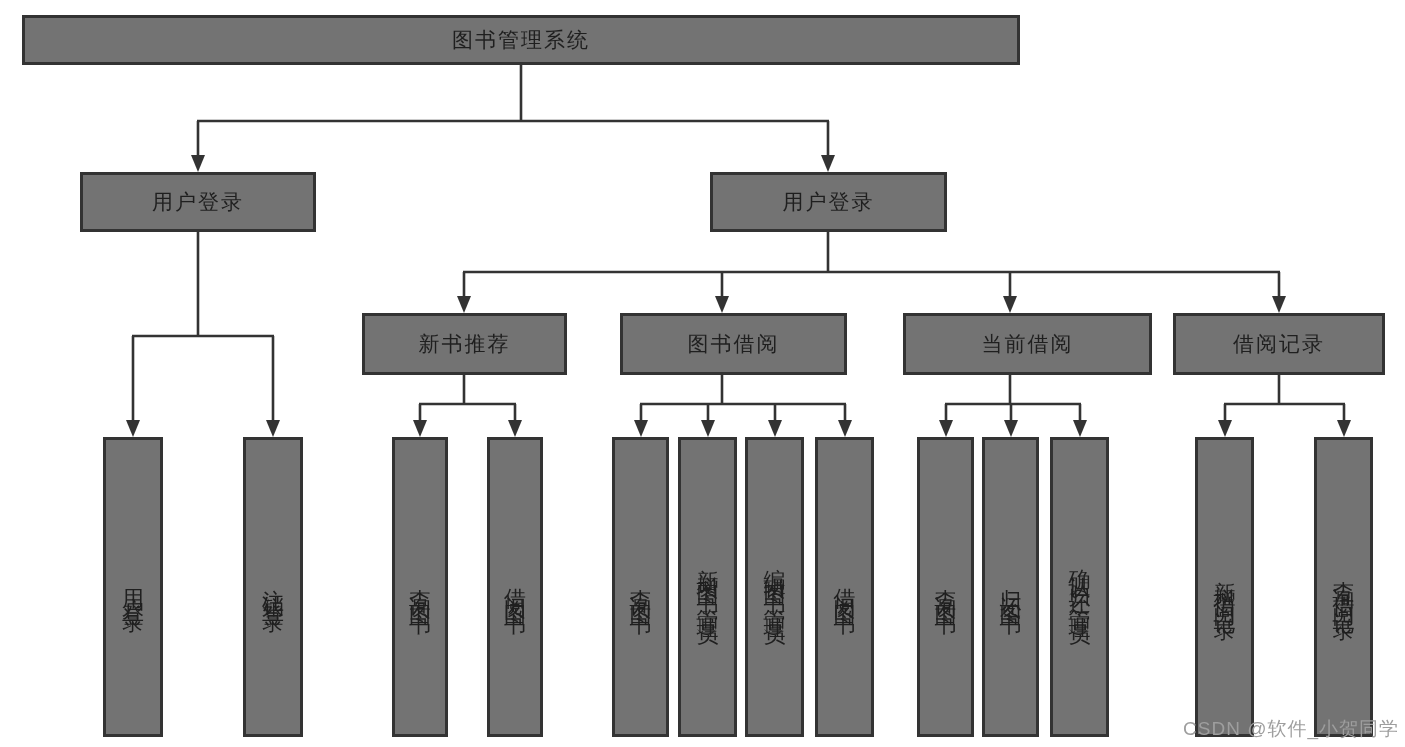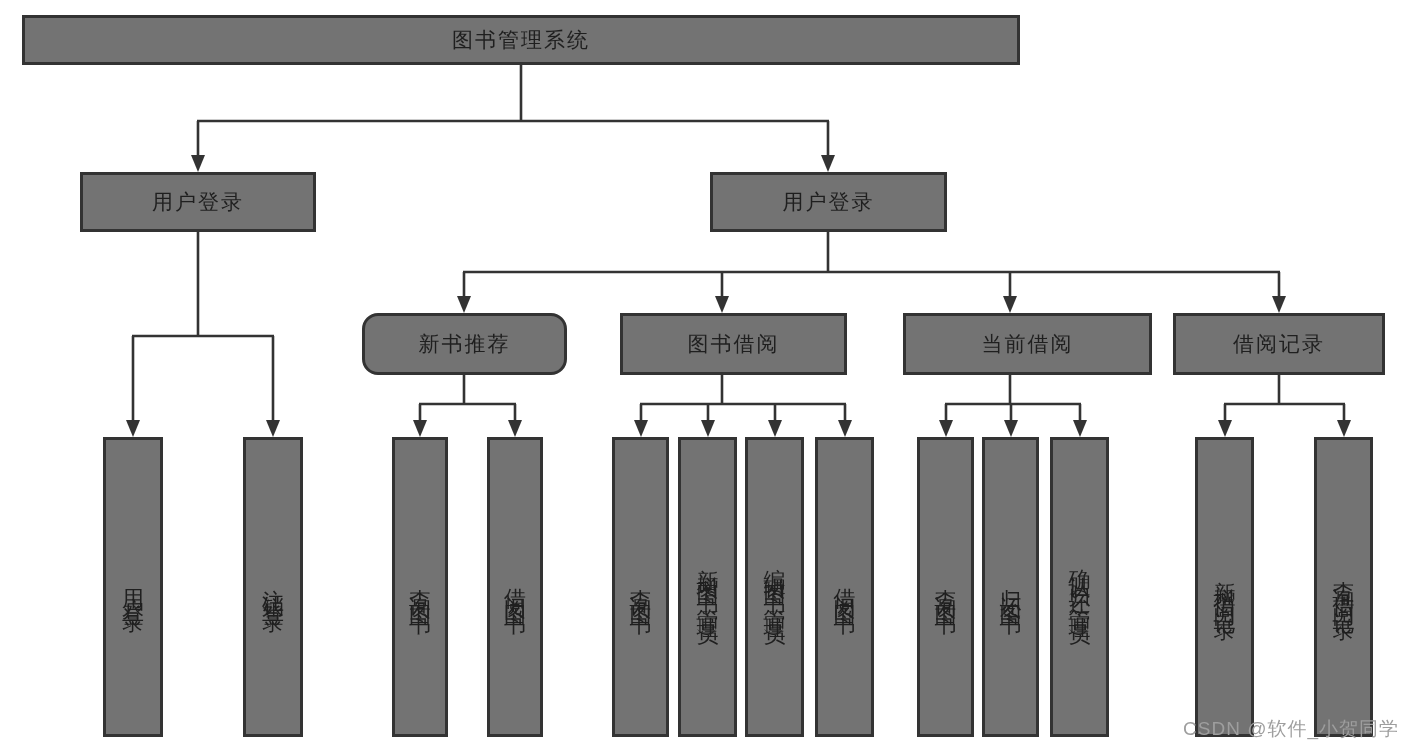--- a/index.html
+++ b/index.html
@@ -108,21 +108,21 @@
     <span>图书管理系统</span>
   </div>
 
   <div class="box horiz" style="left:80px; top:172px; width:236px; height:60px;">
     <span>用户登录</span>
   </div>
   <div class="box horiz" style="left:710px; top:172px; width:237px; height:60px;">
     <span>用户登录</span>
   </div>
 
-  <div class="box horiz" style="left:362px; top:313px; width:205px; height:62px;border-radius:16px;">
+  <div class="box horiz" style="left:362px; top:313px; width:205px; height:62px;">
     <span>新书推荐</span>
   </div>
   <div class="box horiz" style="left:620px; top:313px; width:227px; height:62px;">
     <span>图书借阅</span>
   </div>
   <div class="box horiz" style="left:903px; top:313px; width:249px; height:62px;">
     <span>当前借阅</span>
   </div>
   <div class="box horiz" style="left:1173px; top:313px; width:212px; height:62px;">
     <span>借阅记录</span>

